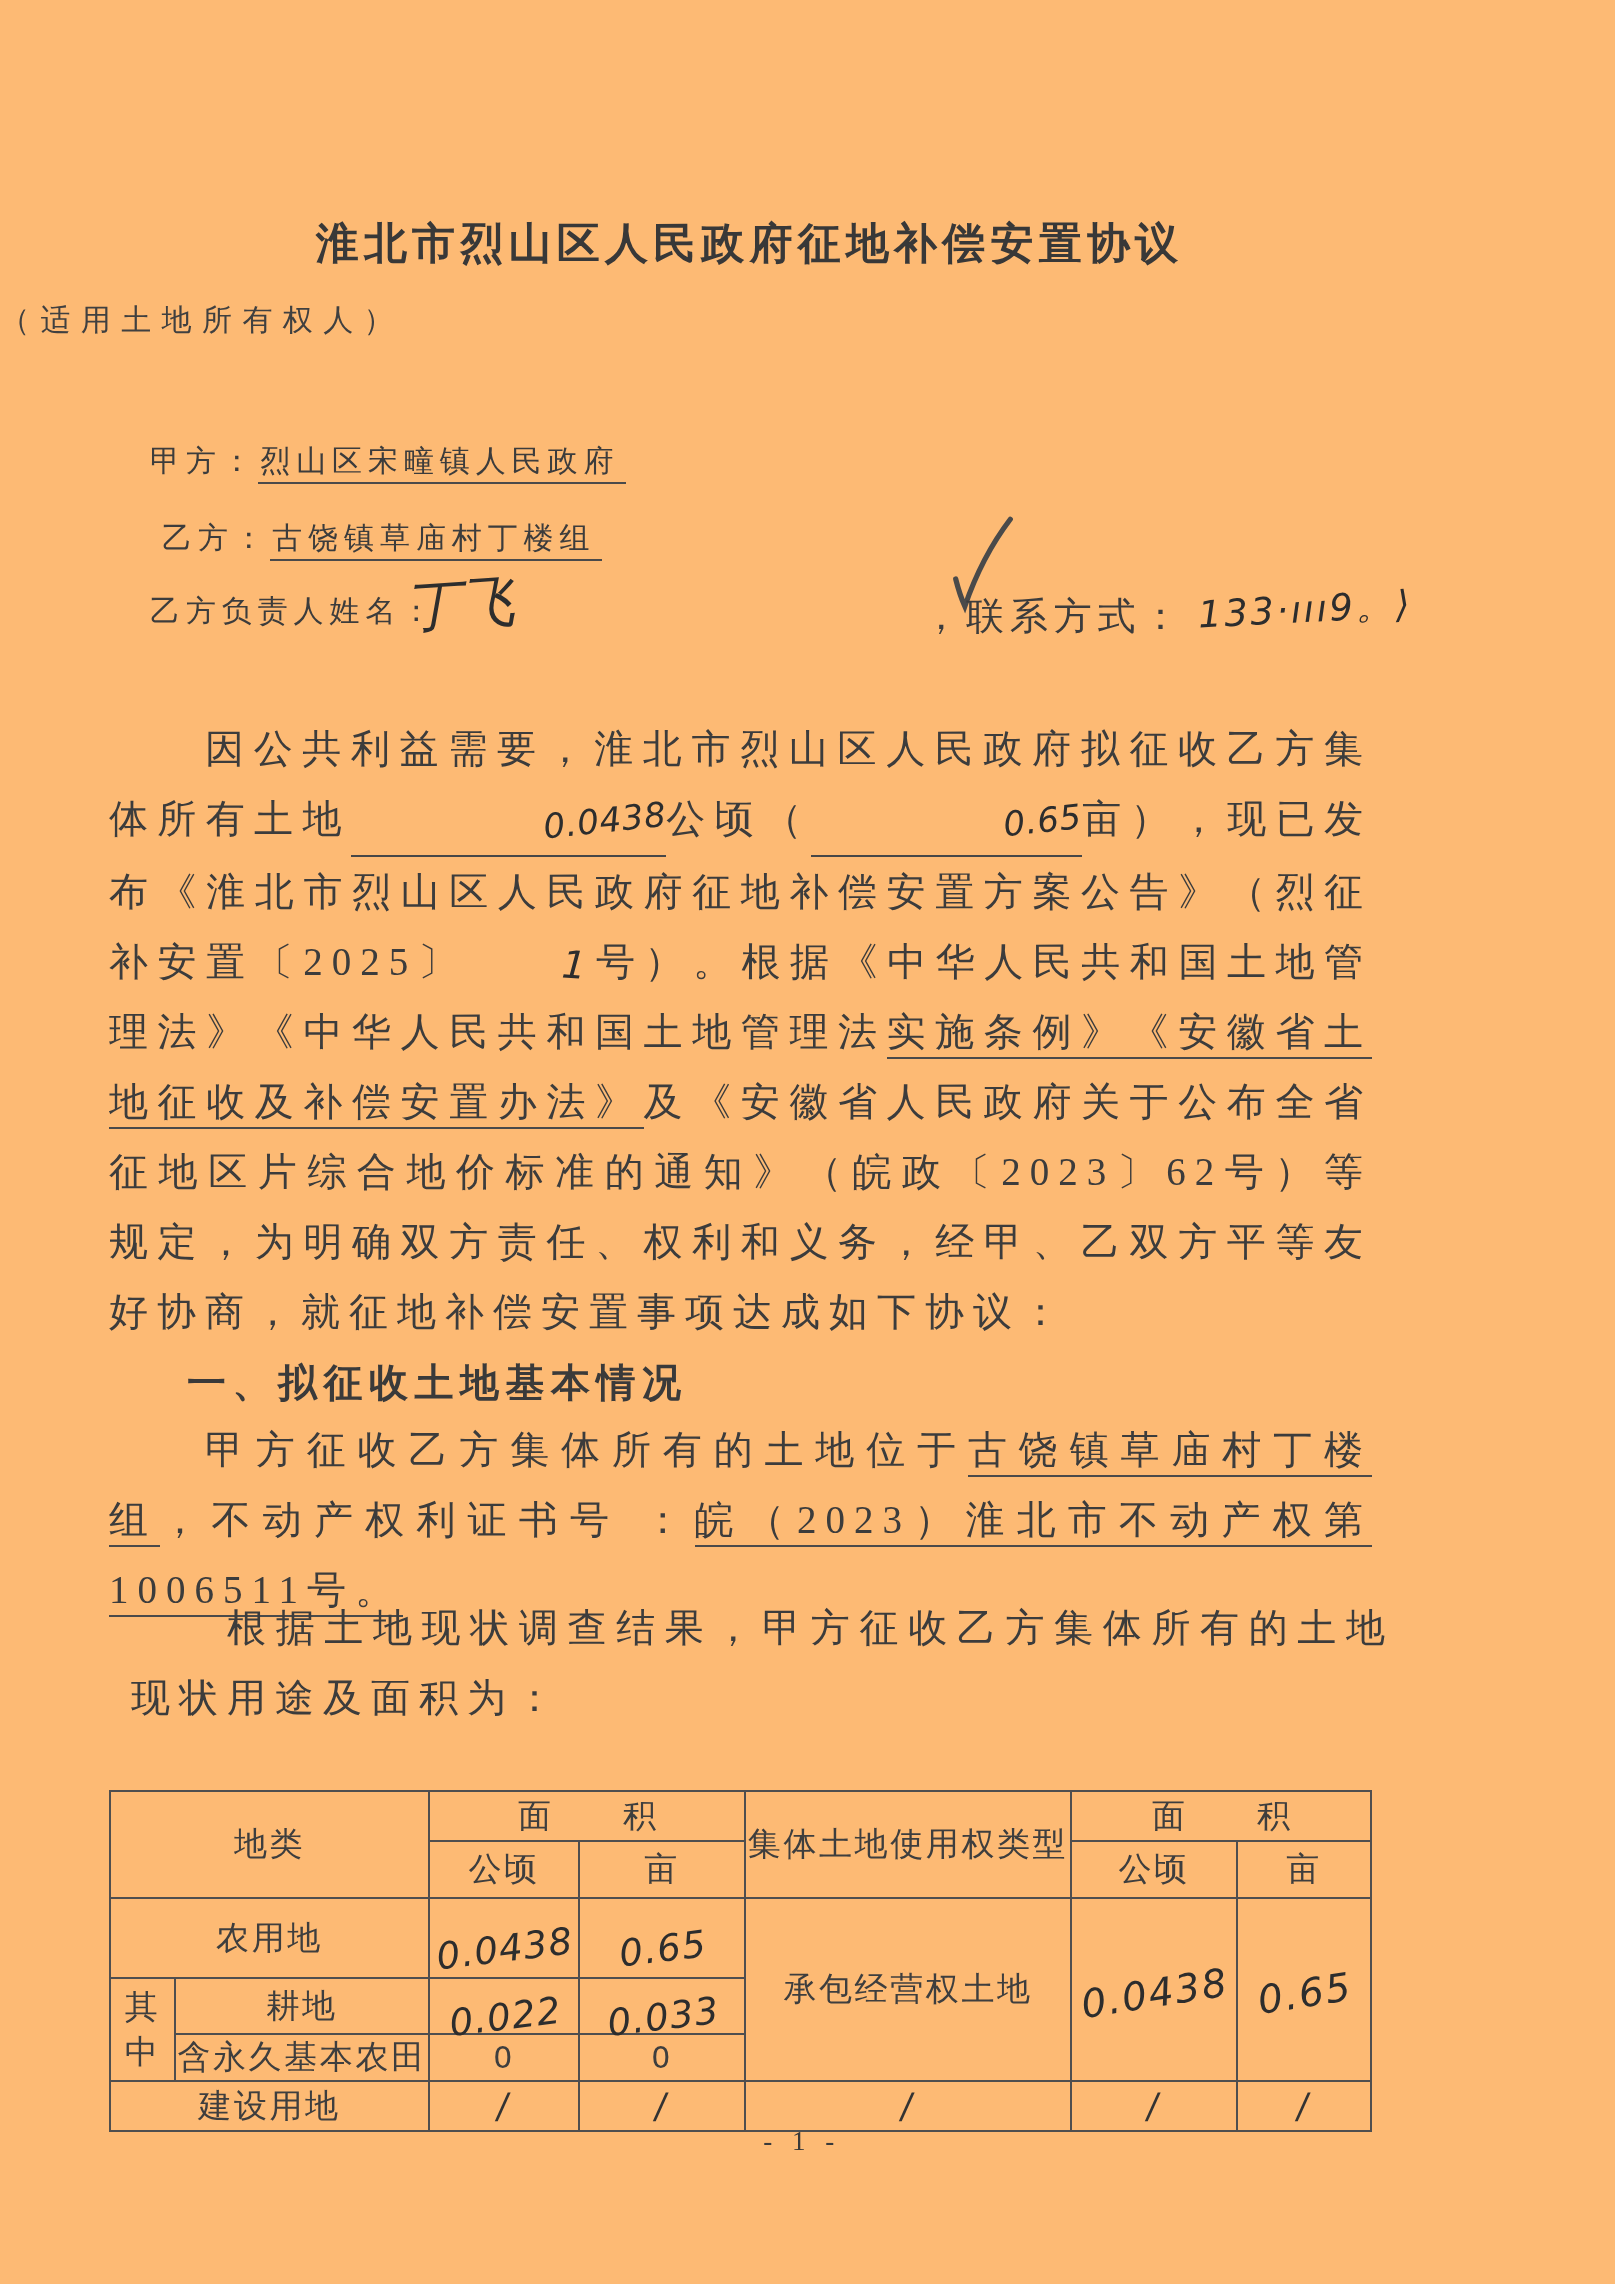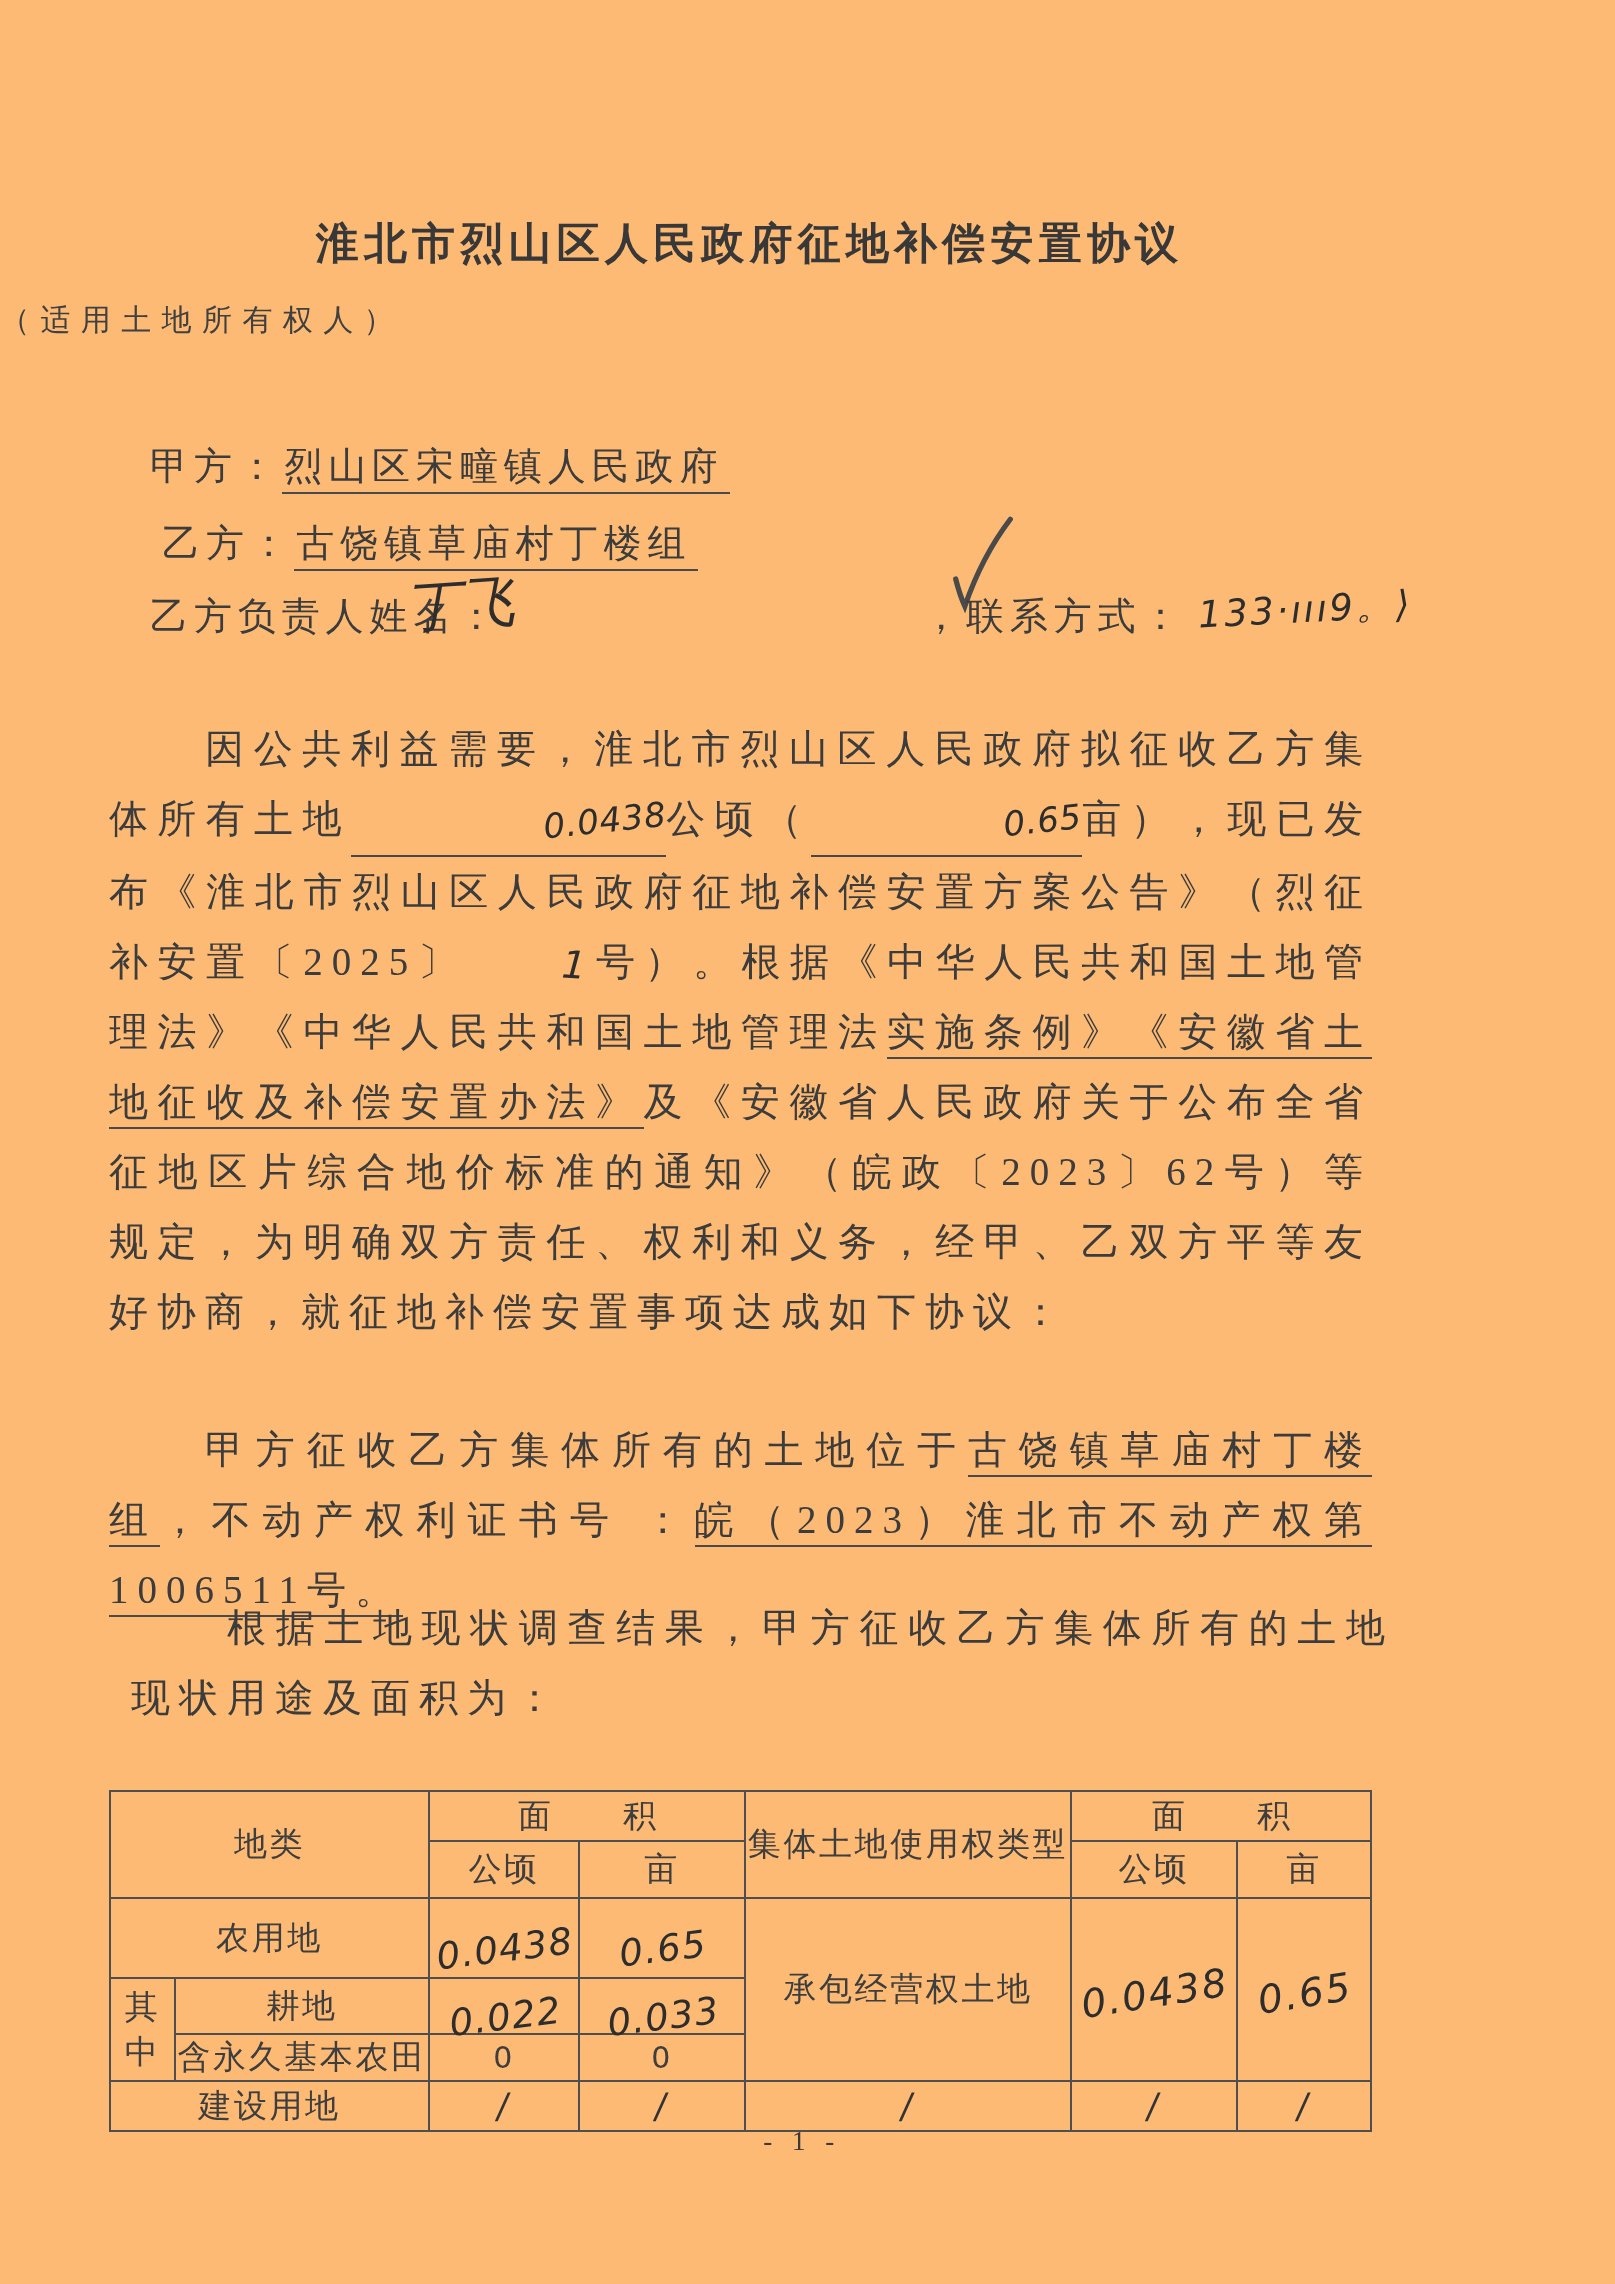--- a/index.html
+++ b/index.html
@@ -11,21 +11,21 @@
   }
   .doc-title {
     position:absolute; top:215px; left:0; width:1499px; text-align:center;
     font-family:"Liberation Sans","DejaVu Sans",sans-serif; font-weight:bold;
     font-size:43px; letter-spacing:5.2px; color:#383838;
   }
   .doc-subtitle {
     position:absolute; top:300px; left:0; width:1499px; 
     font-size:30px; letter-spacing:10.4px; color:#404040;
   }
-  .line { position:absolute; left:150px; font-size:38px; letter-spacing:5.9px; white-space:nowrap; }
+  .line { position:absolute; left:150px; font-size:30px; letter-spacing:5.9px; white-space:nowrap; }
   .party-a { top:441px; }
   .party-b { top:518px;margin-left:12px; }
   .party-rep { top:591px; }
   .uline { border-bottom:2.6px solid #4a4a4a; padding:0 6.5px 5.2px 2.6px; }
   .contact-label { position:absolute; left:874px; top:591px; font-size:38px; letter-spacing:5.9px; white-space:nowrap;margin-left:48px; }
   .hw {
     font-family:"DejaVu Sans","Liberation Sans",sans-serif; font-style:italic;
     color:#2d2d2d; display:inline-block;
   }
   .rep-name-hw { position:absolute; left:405px; top:568px; font-size:55px; transform:rotate(-4deg); }
@@ -89,20 +89,21 @@
     <svg width="78" height="117" viewBox="0 0 120 180">
       <path d="M18 100 Q24 124 32 142 Q58 66 102 8" stroke="#4a4a4a" stroke-width="8" fill="none" stroke-linecap="round"></path>
     </svg>
   </div>
 
   <div class="contact-label">，联系方式：</div>
   <div class="hw contact-hw">133·ııı9。⟩</div>
 
   <div class="para indent" id="para1"><span>因公共利益需要，淮北市烈山区人民政府拟征收乙方集体所有土地</span><span class="blank blank-gq"><span class="hw">0.0438</span></span><span>公顷（</span><span class="blank blank-mu"><span class="hw">0.65</span></span><span>亩），现已发布《淮北市烈山区人民政府征地补偿安置方案公告》（烈征补安置〔2025〕</span><span class="hw hw-inline-no">1</span><span>号）。根据《中华人民共和国土地管理法》《中华人民共和国土地管理法</span><span class="useg">实施条例》《安徽省土地征收及补偿安置办法》</span><span>及《安徽省人民政府关于公布全省征地区片综合地价标准的通知》（皖政〔2023〕62号）等规定，为明确双方责任、权利和义务，经甲、乙双方平等友好协商，就征地补偿安置事项达成如下协议：</span></div>
 
+  <div class="sec-heading">一、拟征收土地基本情况</div>
 
   <div class="para indent" id="para2"><span>甲方征收乙方集体所有的土地位于</span><span class="useg">古饶镇草庙村丁楼组</span><span>，不动产权利证书号 ：</span><span class="useg">皖（2023）淮北市不动产权第1006511号。</span></div>
 
   <div class="para indent" id="para3">根据土地现状调查结果，甲方征收乙方集体所有的土地现状用途及面积为：</div>
 
   <table class="land-table">
     <colgroup>
       <col style="width:65px">
         <col style="width:254px">
         <col style="width:150px">

